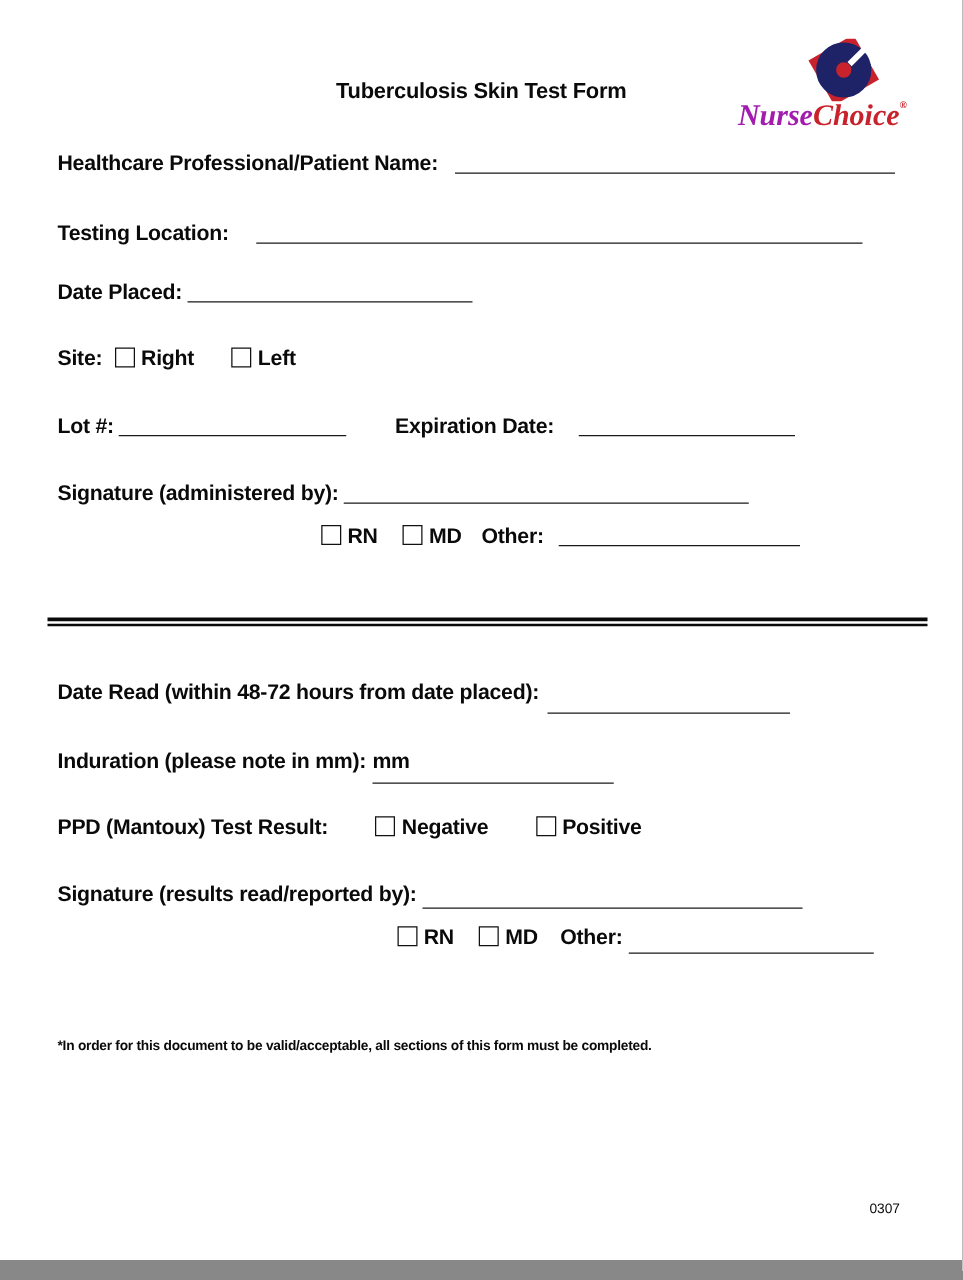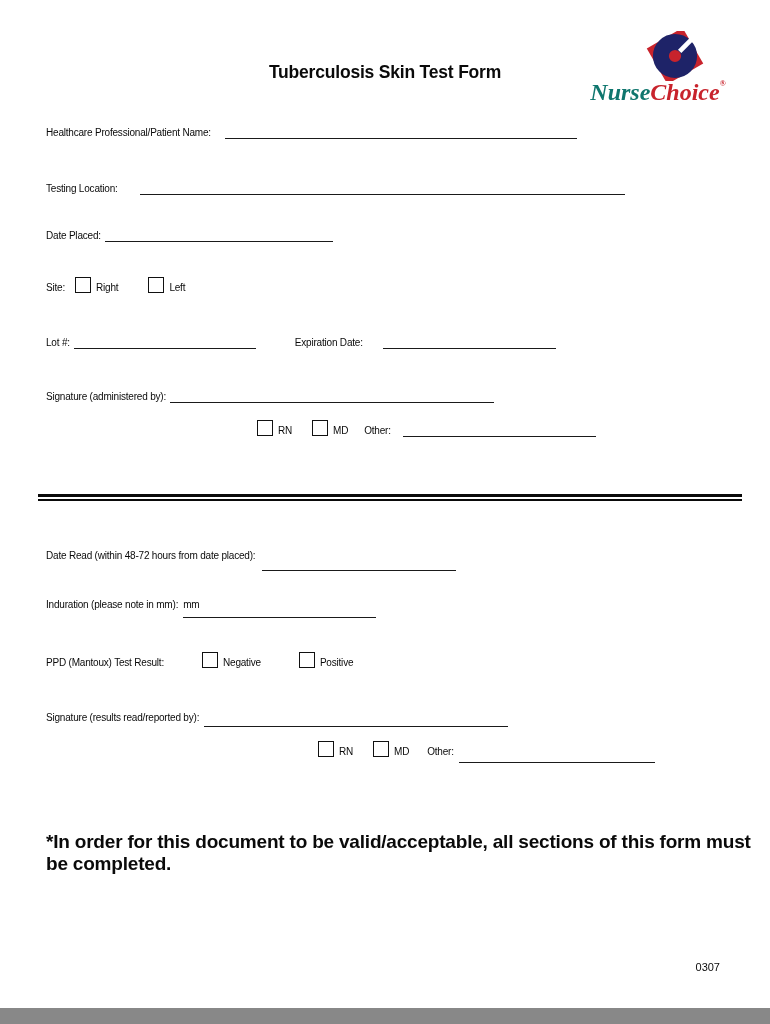--- a/index.html
+++ b/index.html
@@ -10,33 +10,33 @@
     color:#0a0a0a;
   }
   .page-title{
     position:absolute;top:62px;left:0;right:0;text-align:center;
     font-size:17.5px;font-weight:bold;letter-spacing:-0.2px;
   }
   
   .logo{position:absolute;top:31px;right:44px;width:136px;text-align:center;}
   .logo-icon{display:block;margin:0 auto -2px 54px;}
   .logo-text{font-family:"Liberation Serif","DejaVu Serif",serif;font-style:italic;font-size:24px;font-weight:bold;white-space:nowrap;}
-  .logo-nurse{color:#0f766e;}
+  .logo-nurse{color:#a21caf;}
   .logo-choice{color:#c8232c;}
   .logo-mark{font-size:8px;color:#c8232c;vertical-align:14px;font-style:normal;}
   
-  .row{position:absolute;left:46px;white-space:nowrap;font-size:10px;font-weight:normal;letter-spacing:-0.2px;}
+  .row{position:absolute;left:46px;white-space:nowrap;font-size:17px;font-weight:bold;letter-spacing:-0.2px;}
   .line{display:inline-block;height:14px;border-bottom:1.7px solid #1a1a1a;position:relative;top:3px;}
   .drop6{top:6px;}
   .drop8{top:8px;}
   .drop12{top:12px;}
   .cb{display:inline-block;width:14px;height:14px;border:1.8px solid #111;background:#fff;vertical-align:-2px;}
   .ind-line{display:inline-block;width:193px;border-bottom:1.7px solid #1a1a1a;padding-bottom:7px;box-sizing:border-box;padding-right:38px;}
   .divider{position:absolute;left:38px;width:704px;height:2px;border-top:3px solid #0a0a0a;border-bottom:2px solid #0a0a0a;}
-  .note{position:absolute;left:46px;top:831px;font-size:19px;font-weight:bold;letter-spacing:-0.2px;}
+  .note{position:absolute;left:46px;top:831px;font-size:11px;font-weight:bold;letter-spacing:-0.2px;}
   .footer{position:absolute;left:46px;top:931px;font-size:13.5px;font-weight:normal;letter-spacing:-0.1px;word-spacing:2px;white-space:nowrap;}
   .footer .sep{margin:0 9px;}
   .form-code{position:absolute;top:961px;right:50px;font-size:11px;font-weight:normal;}
   .ml4{margin-left:4px;} .ml5{margin-left:5px;} .ml7{margin-left:7px;} .ml10{margin-left:10px;}
   .ml12{margin-left:12px;} .ml14{margin-left:14px;} .ml16{margin-left:16px;} .ml18{margin-left:18px;}
   .ml20{margin-left:20px;} .ml22{margin-left:22px;} .ml30{margin-left:30px;}
   .ml38{margin-left:38px;} .ml39{margin-left:39px;}
 </style>
 </head>
 <body>

